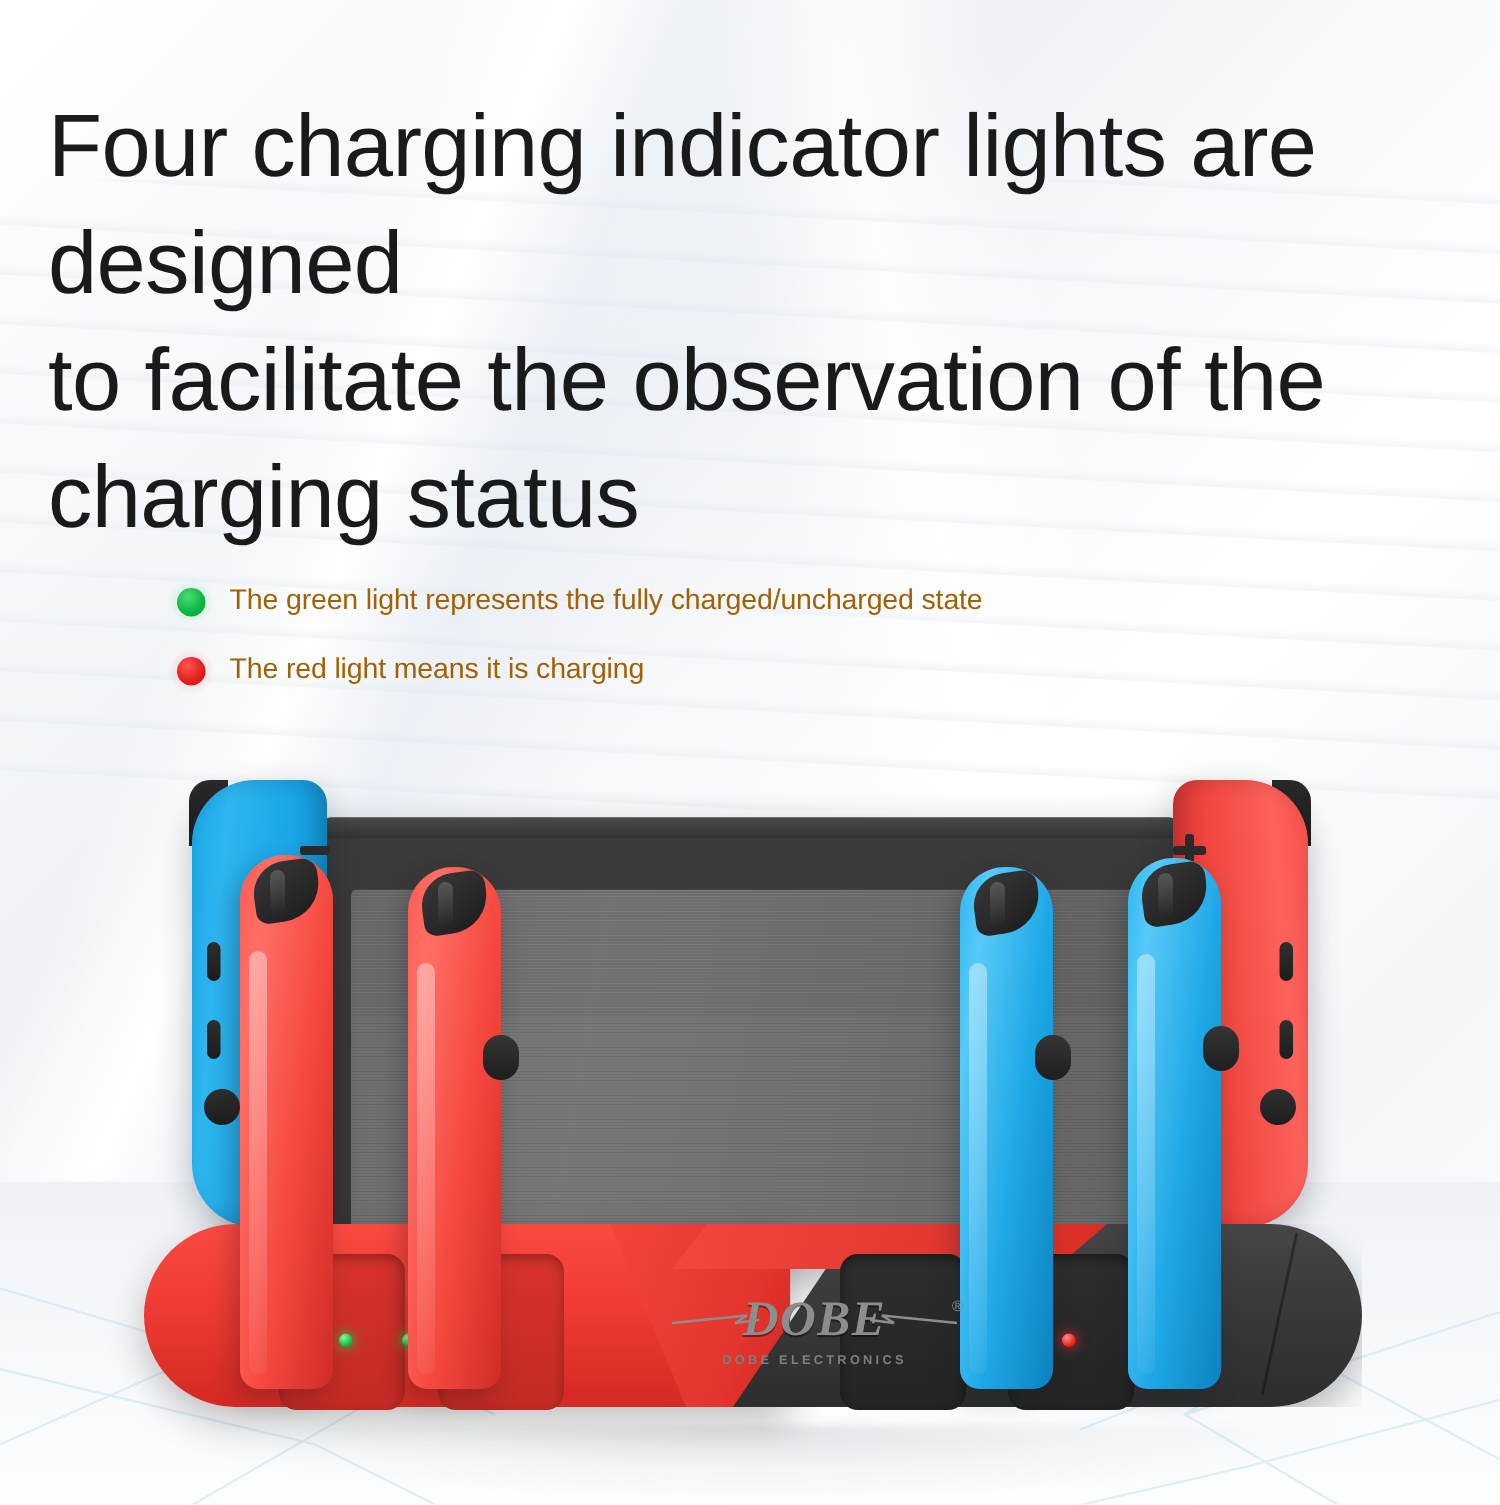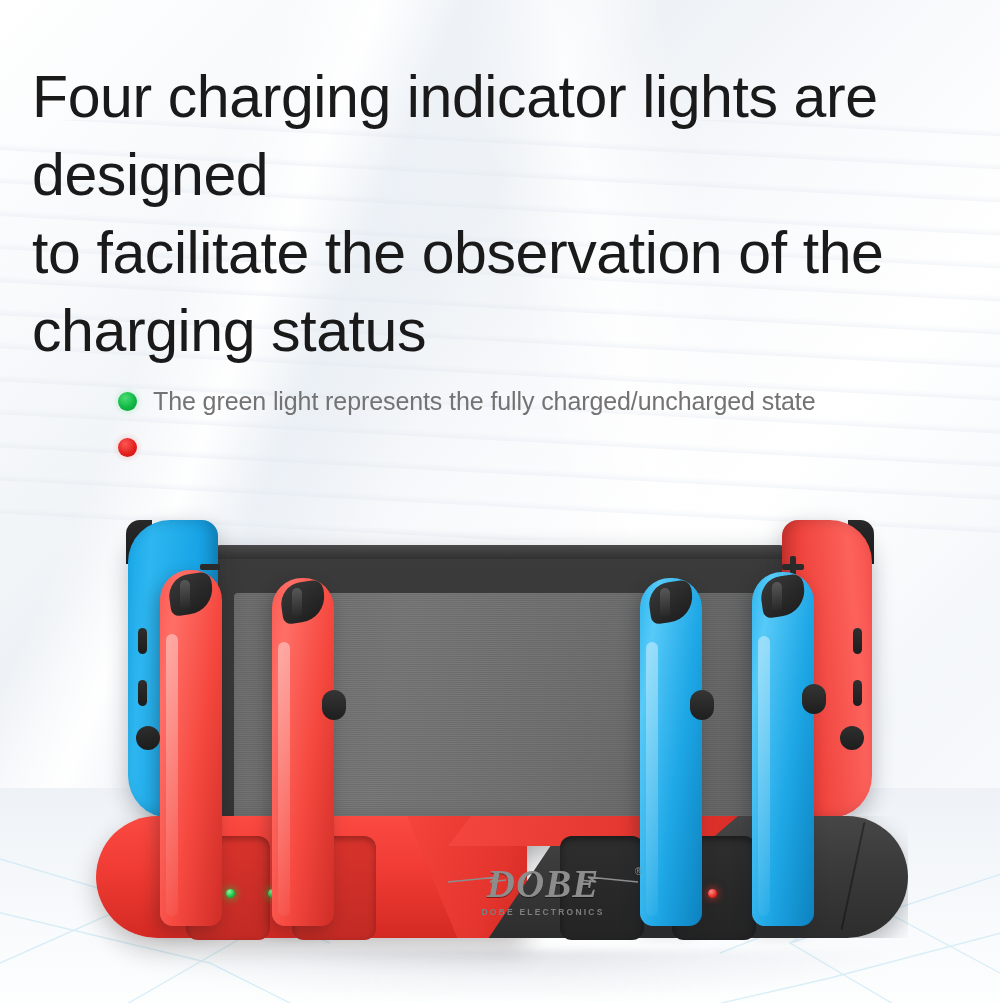--- a/index.html
+++ b/index.html
@@ -60,21 +60,21 @@
     flex:0 0 19px; margin-right:16px; position:relative;
   }
   .dot::after {
     content:""; position:absolute; left:-6px; top:-6px; right:-6px; bottom:-6px;
     border-radius:50%; opacity:.28;
   }
   .dot.green { background:radial-gradient(circle at 38% 32%,#55e27a 0%,#0cb43f 55%,#039a33 100%); }
   .dot.green::after { background:radial-gradient(circle,#22c55e 0%,rgba(34,197,94,0) 70%); }
   .dot.red { background:radial-gradient(circle at 38% 32%,#ff5a56 0%,#e01b17 55%,#c00d0a 100%); }
   .dot.red::after { background:radial-gradient(circle,#ef4444 0%,rgba(239,68,68,0) 70%); }
-  .bullet-text { font-size:25px; color:#737373; letter-spacing:-.1px; }
+  .bullet-text { font-size:19px; color:#a16207; letter-spacing:-.1px; }
 
   
   .product { position:absolute; left:0; top:520px; width:1000px; height:460px; }
 
   
   .console {
     position:absolute; left:212px; top:25px; width:576px; height:300px;
     background:linear-gradient(180deg,#3c3c3c 0%,#3a3a3a 10%,#363636 100%);
     border-radius:9px 9px 4px 4px;
     box-shadow:0 10px 26px rgba(20,25,35,.3);
@@ -200,21 +200,21 @@
   }
   .led.green { background:radial-gradient(circle at 35% 30%,#8cff9f,#16c247 60%,#0a8f31 100%);
                box-shadow:0 0 7px 2px rgba(34,200,70,.55); }
   .led.red   { background:radial-gradient(circle at 35% 30%,#ff8f8a,#ef2a22 60%,#b51710 100%);
                box-shadow:0 0 7px 2px rgba(239,50,40,.5); }
 
   
   .brand { position:absolute; left:448px; top:864px; width:190px; text-align:center; }
   .brand-name {
     font-family:"Liberation Serif", serif;
-    font-size:39px; font-weight:700; font-style:italic;
+    font-size:33px; font-weight:700; font-style:italic;
     letter-spacing:1px; color:#8d8d8d; line-height:1;
     text-shadow:0 1px 0 rgba(0,0,0,.45);
   }
   .brand-reg { position:absolute; right:-4px; top:2px; font-size:10px; color:#8a8a8a; }
   .brand-sub {
     margin-top:4px; font-size:8.5px; letter-spacing:2.2px;
     color:#7e7e7e; font-weight:700;
   }
   .brand-wing { position:absolute; left:-2px; top:11px; width:194px; height:12px; }
 
@@ -252,20 +252,21 @@
 to facilitate the observation of the
 charging status</h1>
 
 <div class="bullets">
   <div class="bullet-row">
     <span class="dot green"></span>
     <span class="bullet-text">The green light represents the fully charged/uncharged state</span>
   </div>
   <div class="bullet-row">
     <span class="dot red"></span>
+    <span class="bullet-text">The red light means it is charging</span>
   </div>
 </div>
 
 <div class="product">
 
   <div class="console">
     <div class="console-topbar"></div>
     <div class="console-back"></div>
   </div>
 

